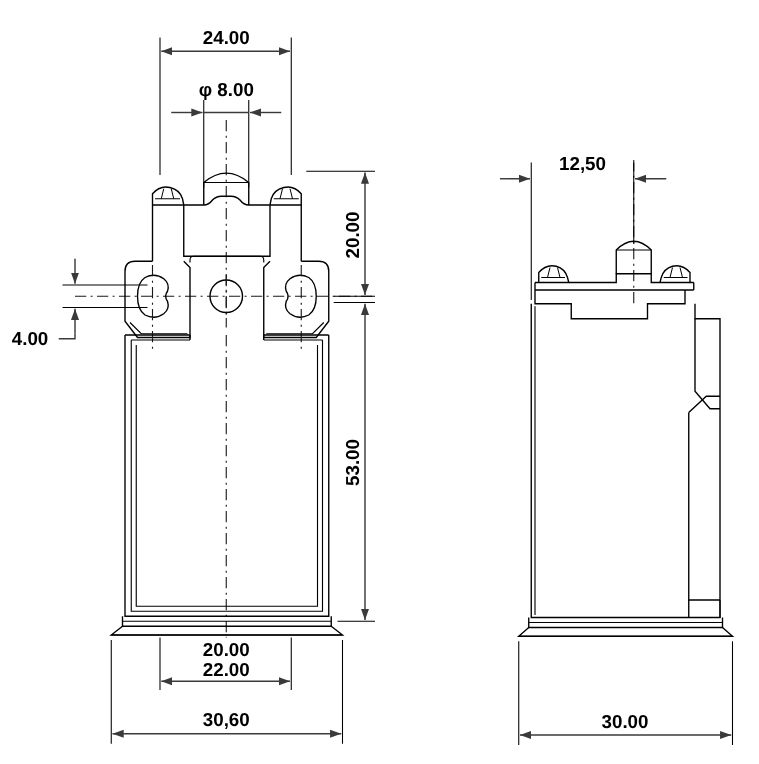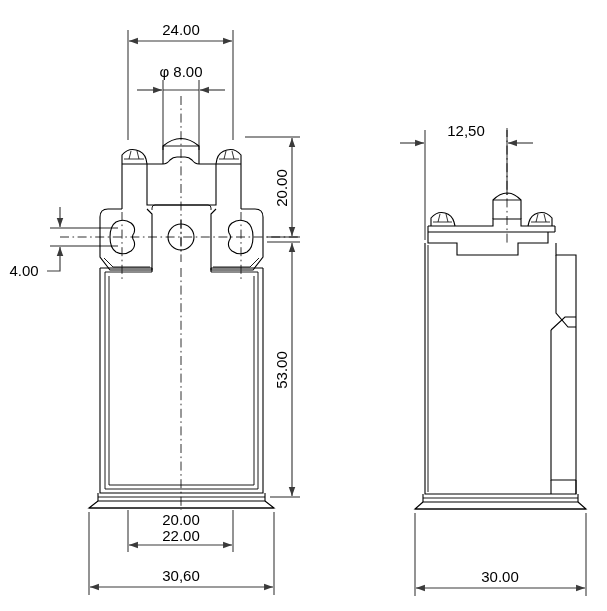--- a/index.html
+++ b/index.html
@@ -11,20 +11,21 @@
     width: 607px;
     height: 611px;
     font-family: "Liberation Sans", sans-serif;
     overflow: hidden;
   }
   #drawing-root {
     position: relative;
     width: 607px;
     height: 611px;
     background: #ffffff;
+    font-weight: bold;
   }
   svg#cad {
     display: block;
     width: 607px;
     height: 611px;
   }
   .outline {
     fill: none;
     stroke: #000000;
     stroke-width: 1.1;

